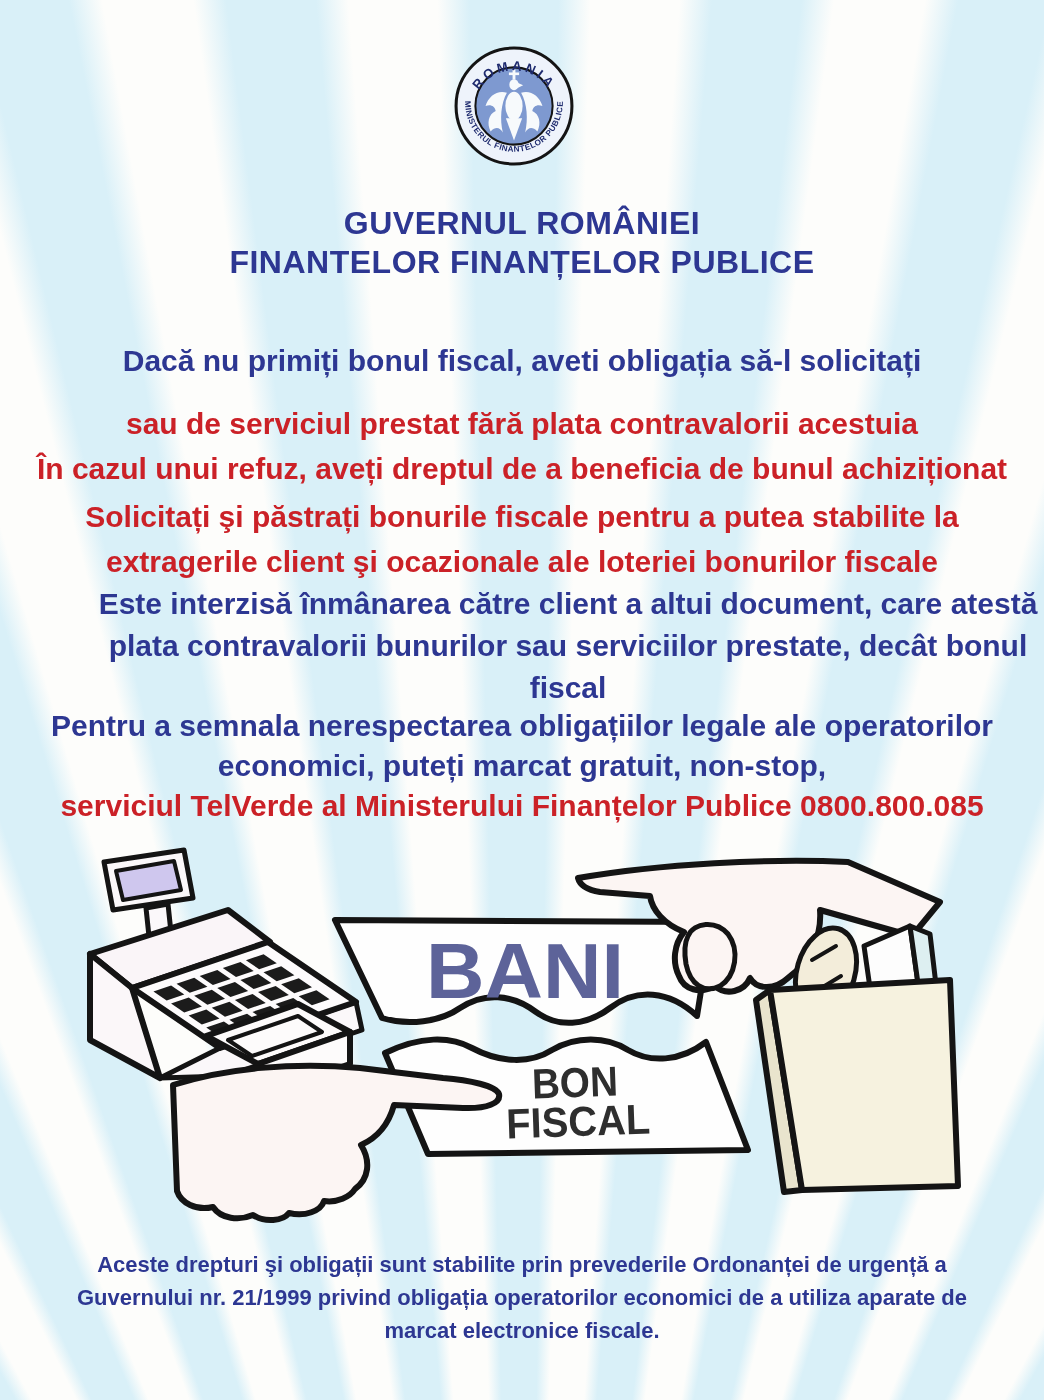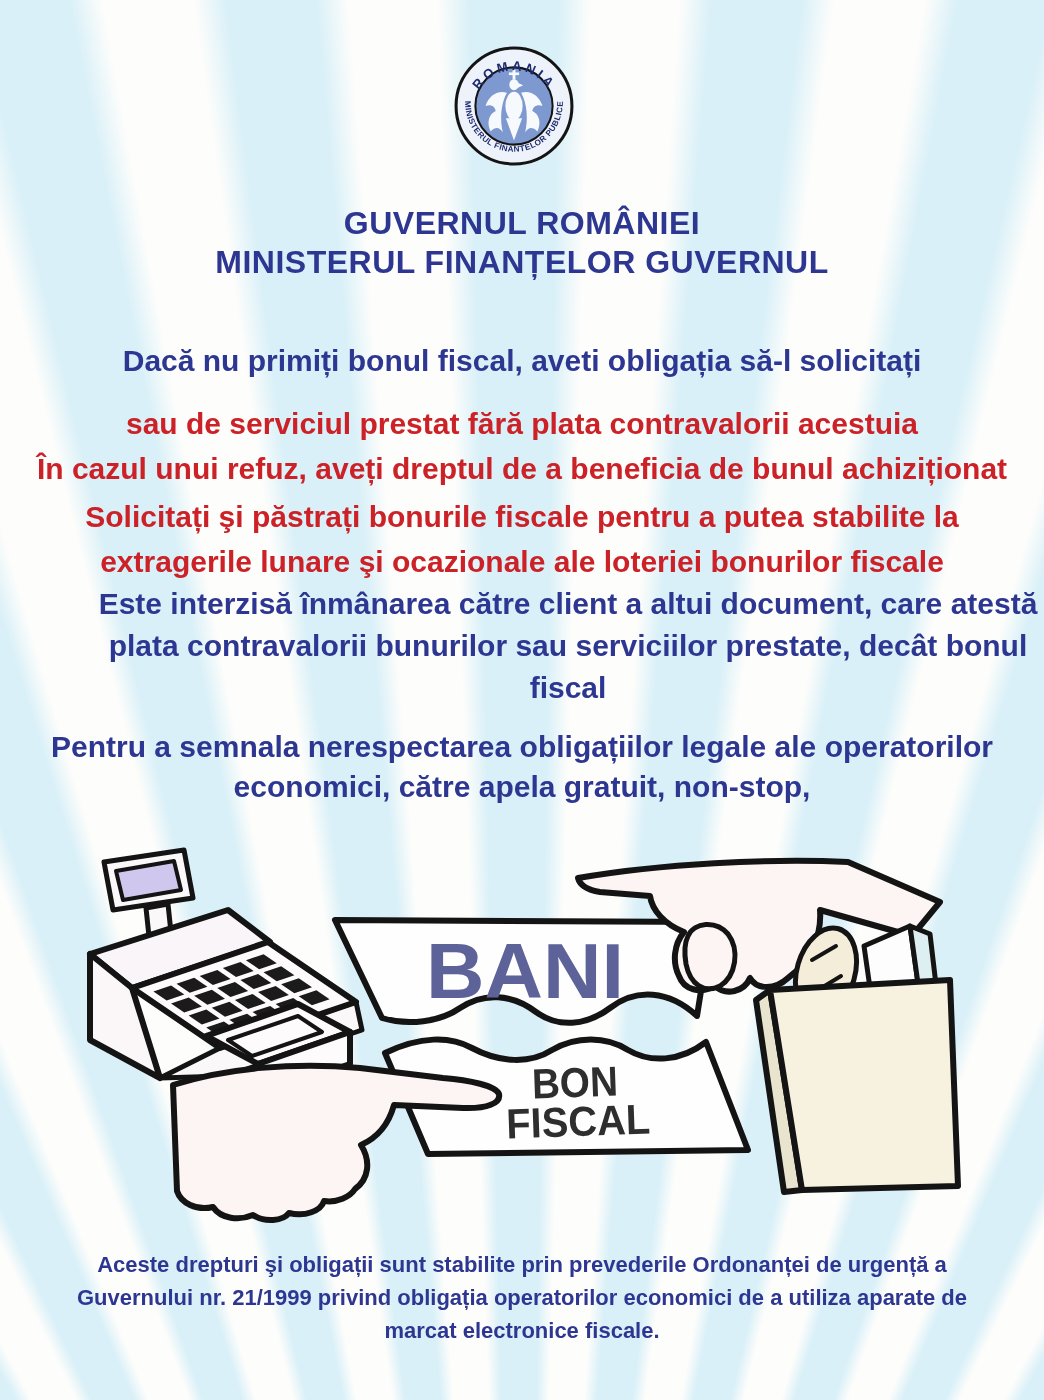--- a/index.html
+++ b/index.html
@@ -21,21 +21,21 @@
   .title { position:absolute; left:0; top:204px; width:100%; text-align:center;
            font-size:32px; line-height:39px; color:var(--navy-text,#2d3792); letter-spacing:0.5px; }
   .para { position:absolute; left:0; width:100%; text-align:center; font-size:30px; }
   .para .line { white-space:nowrap; }
   .navy { color: var(--navy-text, #2d3792); }
   .red  { color: var(--red-text,  #cb2127); }
   .p1 { top:346px; line-height:30px; }
   .p2 { top:401px; line-height:45px; }
   .p3 { top:494px; line-height:45px; }
   .p4 { top:583px; line-height:42px;padding-left:46px; }
-  .p5 { top:727px; line-height:40px; }
+  .p5 { top:706px; line-height:40px; }
   .footer { top:1248px; font-size:22px; line-height:33px; }
   .illus { position:absolute; left:0; top:840px; width:1044px; height:410px; }
   .ink { stroke: var(--line-ink, #141414); stroke-linejoin:round; stroke-linecap:round; }
   .seal-arc-text { fill: var(--seal-text, #1e2a6e); font-family:"Liberation Sans",sans-serif; font-weight:bold; }
 </style>
 </head>
 <body>
 
 <div class="page">
 
@@ -53,46 +53,47 @@
       <path d="M54,48 C45,45 36,51 33,61 C38,59 42,61 43,66 C36,69 34,78 38,86 C43,81 47,82 50,87 C47,74 48,59 54,48 Z"></path>
       <path d="M68,48 C77,45 86,51 89,61 C84,59 80,61 79,66 C86,69 88,78 84,86 C79,81 75,82 72,87 C75,74 74,59 68,48 Z"></path>
       <path d="M53,73 L61,95 L69,73 Z"></path>
     </g>
     <text class="seal-arc-text" font-size="13" letter-spacing="3" text-anchor="middle"><textPath href="#sealTopArc" startOffset="50%">ROMANIA</textPath></text>
     <text class="seal-arc-text" font-size="8" letter-spacing="0.5" text-anchor="middle"><textPath href="#sealBottomArc" startOffset="50%">MINISTERUL FINANTELOR PUBLICE</textPath></text>
   </svg>
 
   <div class="title">
     <div class="line">GUVERNUL ROMÂNIEI</div>
-    <div class="line">MINISTERUL FINANȚELOR GUVERNUL</div>
+    <div class="line">FINANTELOR FINANȚELOR PUBLICE</div>
   </div>
 
   <div class="para navy p1">
     <div class="line">Dacă nu primiți bonul fiscal, aveti obligația să-l solicitați</div>
   </div>
 
   <div class="para red p2">
     <div class="line">sau de serviciul prestat fără plata contravalorii acestuia</div>
     <div class="line">În cazul unui refuz, aveți dreptul de a beneficia de bunul achiziționat</div>
   </div>
 
   <div class="para red p3">
     <div class="line">Solicitați şi păstrați bonurile fiscale pentru a putea stabilite la</div>
-    <div class="line">extragerile lunare şi ocazionale ale loteriei bonurilor fiscale</div>
+    <div class="line">extragerile client şi ocazionale ale loteriei bonurilor fiscale</div>
   </div>
 
   <div class="para navy p4">
     <div class="line">Este interzisă înmânarea către client a altui document, care atestă</div>
     <div class="line">plata contravalorii bunurilor sau serviciilor prestate, decât bonul</div>
     <div class="line">fiscal</div>
   </div>
 
   <div class="para navy p5">
     <div class="line">Pentru a semnala nerespectarea obligațiilor legale ale operatorilor</div>
-    <div class="line">economici, către apela gratuit, non-stop,</div>
+    <div class="line">economici, puteți marcat gratuit, non-stop,</div>
+    <div class="line red">serviciul TelVerde al Ministerului Finanțelor Publice 0800.800.085</div>
   </div>
 
   <svg class="illus" viewBox="0 0 1044 410">
 
     <g>
       <polygon class="ink" stroke-width="5" style="fill:#fbf8fa" points="104,22 184,10 193,58 113,70"></polygon>
       <polygon class="ink" stroke-width="4" style="fill:var(--screen-lavender)" points="116,31 174,21 181,50 123,60"></polygon>
       <polygon class="ink" stroke-width="5" style="fill:#fbf8fa" points="146,68 168,64 172,102 150,106"></polygon>
       <polygon class="ink" stroke-width="6" style="fill:#faf5f8" points="90,114 228,70 270,102 132,148"></polygon>
       <polygon class="ink" stroke-width="6" style="fill:#fbf7f9" points="90,114 90,200 160,238 132,148"></polygon>

